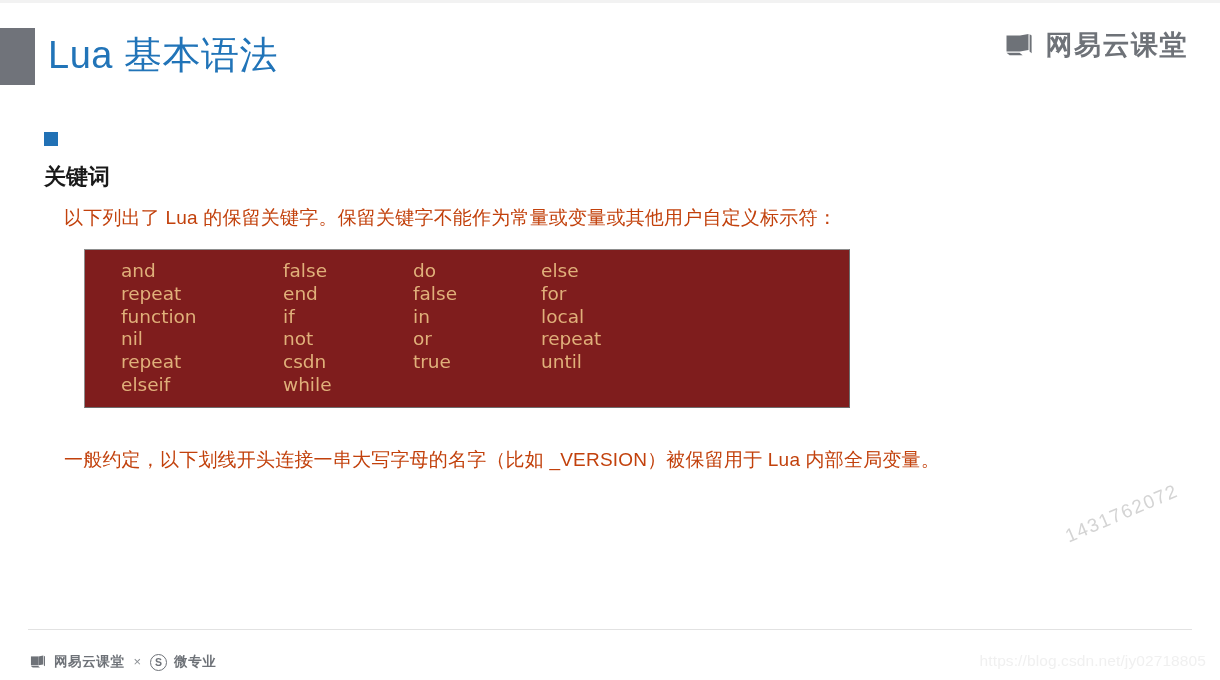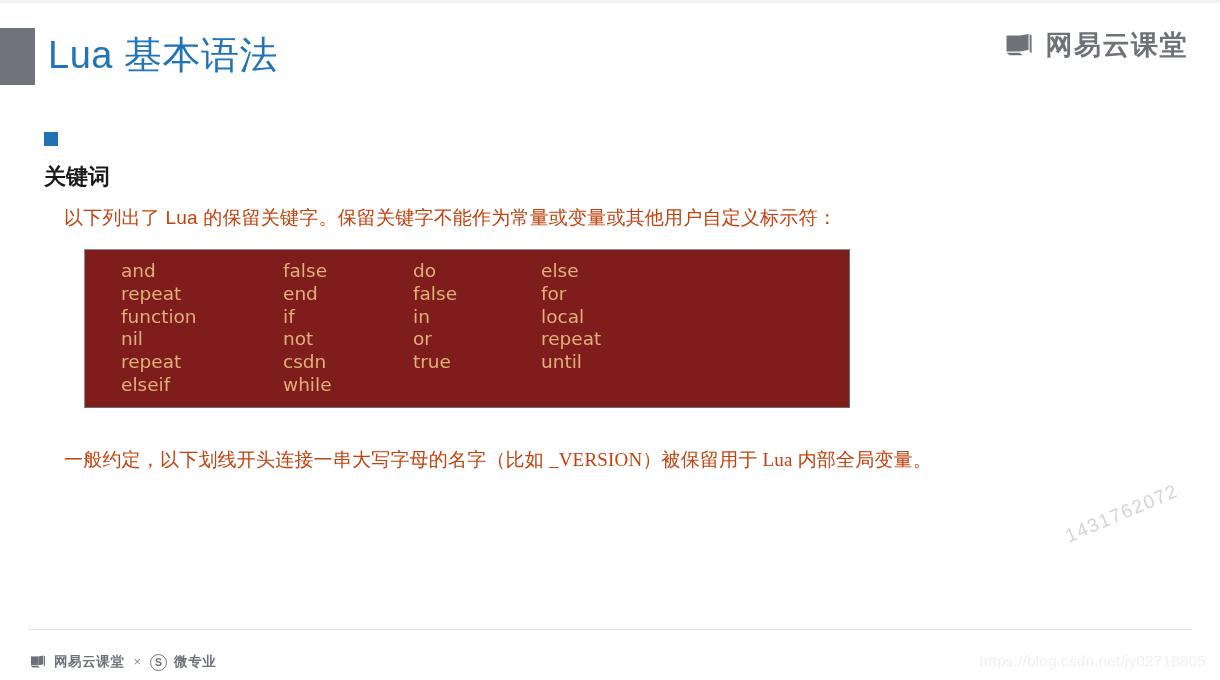--- a/index.html
+++ b/index.html
@@ -114,21 +114,20 @@
     letter-spacing: 0.2px;
   }
   .para-intro {
     top: 196px;
     width: 1110px;
     white-space: nowrap;
   }
   .para-note {
     top: 438px;
     width: 1030px;
-    font-family: Liberation Serif, serif;
   }
 
   
   .code-block {
     position: absolute;
     left: 74px;
     top: 249px;
     width: 766px;
     height: 159px;
     background: #7f1d1d;

